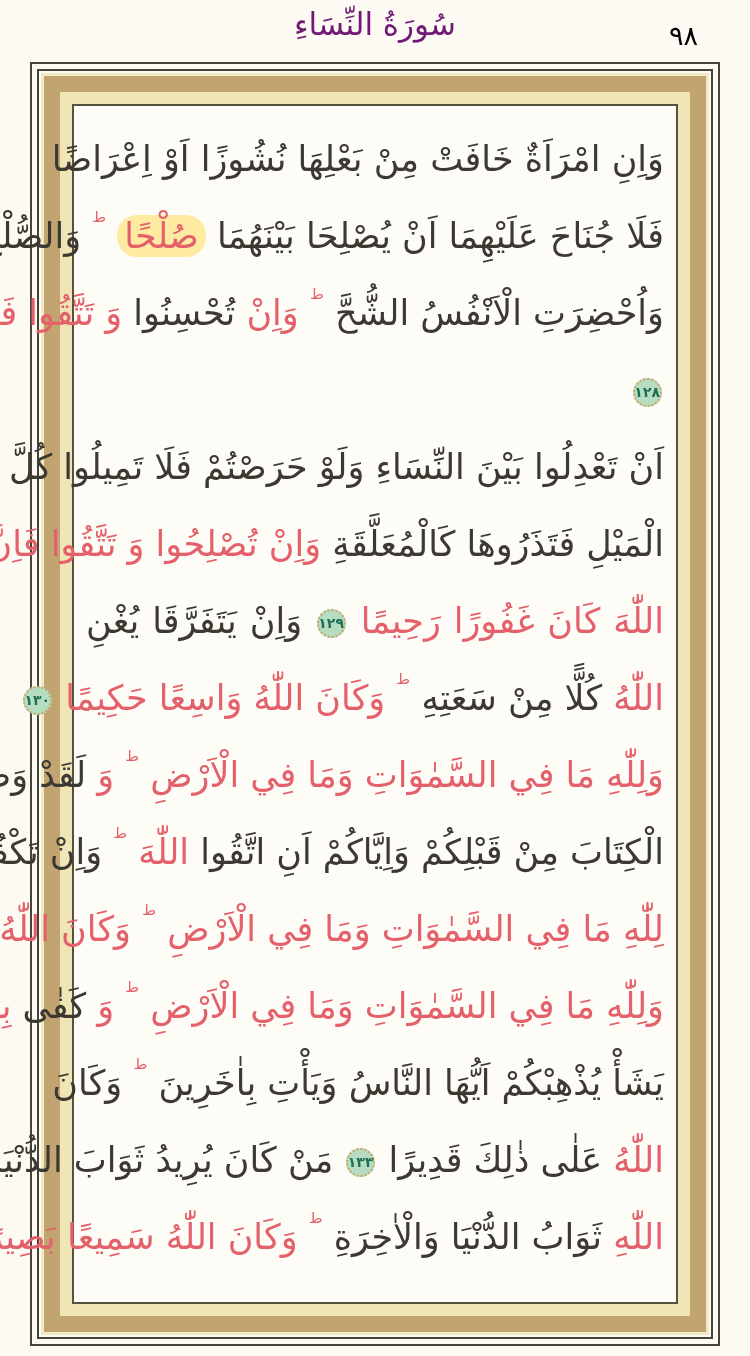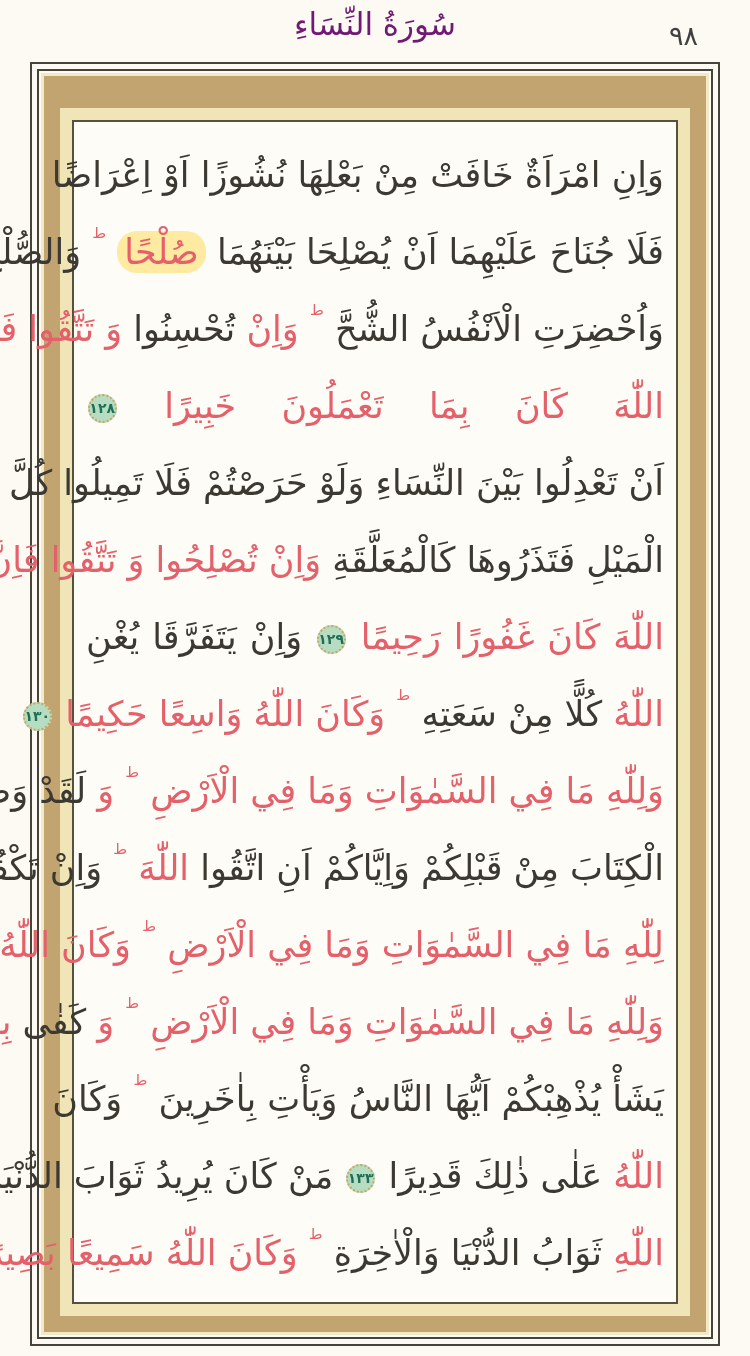--- a/index.html
+++ b/index.html
@@ -8,29 +8,29 @@
     background:var(--paper,#fcfaf3);
     font-family:"DejaVu Sans","Liberation Sans",sans-serif;
   }
   
   .header-title{
     position:absolute;top:6px;left:0;width:100%;text-align:center;
     font-size:31px;color:#701a75;letter-spacing:1px;direction:rtl;
   }
   .page-number{
     position:absolute;top:20px;right:52px;
-    font-size:27px;color:#404040;direction:rtl;
+    font-size:27px;color:#000000;direction:rtl;
   }
   
   .f1{position:absolute;left:30px;top:62px;width:690px;height:1284px;
       border:2.5px solid #45433a;box-sizing:border-box;}
   .f2{position:absolute;inset:5px;border:2px solid #45433a;}
   .f3{position:absolute;inset:2px;background:var(--frame-inner-cream,#f2eac6);}
   .f4{position:absolute;inset:3px;background:var(--frame-tan,#c2a470);}
-  .f5{position:absolute;inset:16px;background:var(--frame-cream,#efe5b6);margin-top:16px;}
+  .f5{position:absolute;inset:16px;background:var(--frame-cream,#efe5b6);}
   .f6{position:absolute;inset:12px;border:2px solid #56523e;background:#fdfcf6;}
   
   .text-block{
     position:absolute;inset:0;padding:16px 12px 0 12px;direction:rtl;
   }
   .line{
     height:77px;line-height:74px;font-size:35px;
     text-align:justify;text-align-last:justify;
     direction:rtl;white-space:nowrap;overflow:visible;
     color:var(--text-black,#3c3933);
@@ -66,21 +66,21 @@
 <div class="f1">
   <div class="f2">
     <div class="f3">
       <div class="f4">
         <div class="f5">
           <div class="f6">
             <div class="text-block">
                 <div class="line"><span class="seg black">وَاِنِ امْرَاَةٌ خَافَتْ مِنْ بَعْلِهَا نُشُوزًا اَوْ اِعْرَاضًا</span> </div>
                 <div class="line"><span class="seg black">فَلَا جُنَاحَ عَلَيْهِمَا اَنْ يُصْلِحَا بَيْنَهُمَا</span> <span class="seg red hl">صُلْحًا</span> <span class="pause">ط</span> <span class="seg black">وَالصُّلْحُ خَيْرٌ</span> </div>
                 <div class="line"><span class="seg black">وَاُحْضِرَتِ الْاَنْفُسُ الشُّحَّ</span> <span class="pause">ط</span> <span class="seg red">وَاِنْ</span> <span class="seg black">تُحْسِنُوا</span> <span class="seg red">وَ تَتَّقُوا فَاِنَّ</span> </div>
-                <div class="line"><span class="seg red">اللّٰهَ كَانَ بِمَا تَعْمَلُونَ خَبِيرًا</span> <span class="medallion"><span class="mnum">١٢٨</span></span>  </div>
+                <div class="line"> <span class="medallion"><span class="mnum">١٢٨</span></span>  </div>
                 <div class="line"><span class="seg black">اَنْ تَعْدِلُوا بَيْنَ النِّسَاءِ وَلَوْ حَرَصْتُمْ فَلَا تَمِيلُوا كُلَّ</span> </div>
                 <div class="line"><span class="seg black">الْمَيْلِ فَتَذَرُوهَا كَالْمُعَلَّقَةِ</span> <span class="seg red">وَاِنْ تُصْلِحُوا وَ تَتَّقُوا فَاِنَّ</span> </div>
                 <div class="line"><span class="seg red">اللّٰهَ كَانَ غَفُورًا رَحِيمًا</span> <span class="medallion"><span class="mnum">١٢٩</span></span> <span class="seg black">وَاِنْ يَتَفَرَّقَا يُغْنِ</span> </div>
                 <div class="line"><span class="seg red">اللّٰهُ</span> <span class="seg black">كُلًّا مِنْ سَعَتِهِ</span> <span class="pause">ط</span> <span class="seg red">وَكَانَ اللّٰهُ وَاسِعًا حَكِيمًا</span> <span class="medallion"><span class="mnum">١٣٠</span></span> </div>
                 <div class="line"><span class="seg red">وَلِلّٰهِ مَا فِي السَّمٰوَاتِ وَمَا فِي الْاَرْضِ</span> <span class="pause">ط</span> <span class="seg red">وَ</span> <span class="seg black">لَقَدْ وَصَّيْنَا الَّذِينَ</span>  </div>
                 <div class="line"><span class="seg black">الْكِتَابَ مِنْ قَبْلِكُمْ وَاِيَّاكُمْ اَنِ اتَّقُوا</span> <span class="seg red">اللّٰهَ</span> <span class="pause">ط</span> <span class="seg black">وَاِنْ تَكْفُرُوا</span>  </div>
                 <div class="line"><span class="seg red">لِلّٰهِ مَا فِي السَّمٰوَاتِ وَمَا فِي الْاَرْضِ</span> <span class="pause">ط</span> <span class="seg red">وَكَانَ اللّٰهُ غَنِيًّا حَمِيدًا</span>  </div>
                 <div class="line"><span class="seg red">وَلِلّٰهِ مَا فِي السَّمٰوَاتِ وَمَا فِي الْاَرْضِ</span> <span class="pause">ط</span> <span class="seg red">وَ</span> <span class="seg black">كَفٰى</span> <span class="seg red">بِاللّٰهِ وَكِيلًا</span>   </div>
                 <div class="line"><span class="seg black">يَشَأْ يُذْهِبْكُمْ اَيُّهَا النَّاسُ وَيَأْتِ بِاٰخَرِينَ</span> <span class="pause">ط</span> <span class="seg black">وَكَانَ</span> </div>
                 <div class="line"><span class="seg red">اللّٰهُ</span> <span class="seg black">عَلٰى ذٰلِكَ قَدِيرًا</span> <span class="medallion"><span class="mnum">١٣٣</span></span> <span class="seg black">مَنْ كَانَ يُرِيدُ ثَوَابَ الدُّنْيَا فَعِنْدَ</span> </div>

